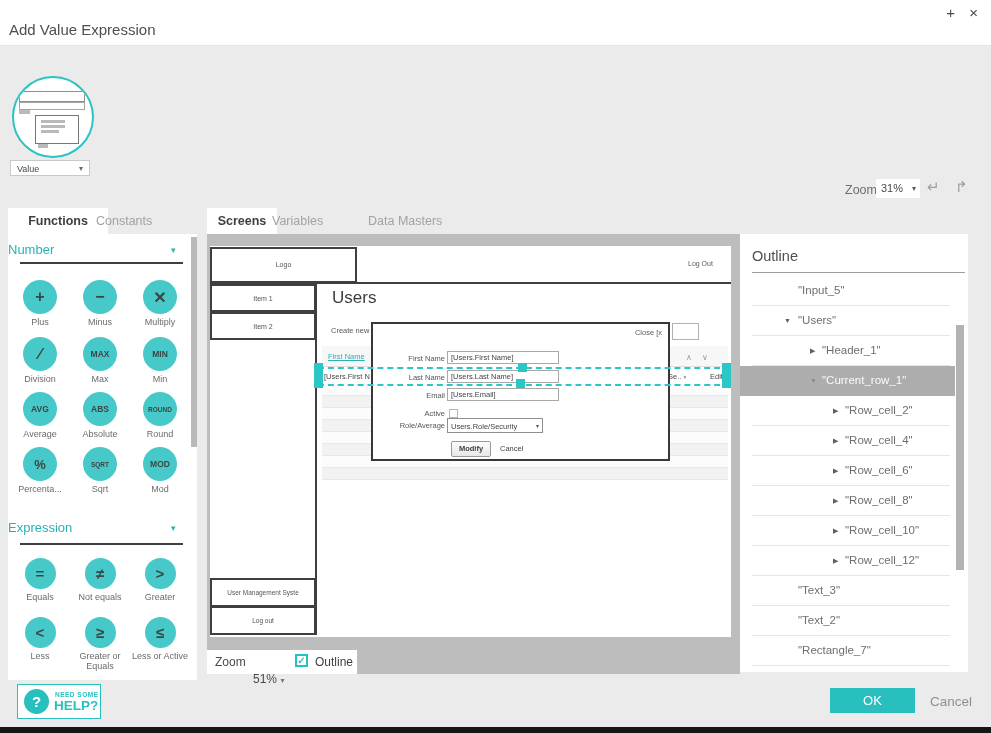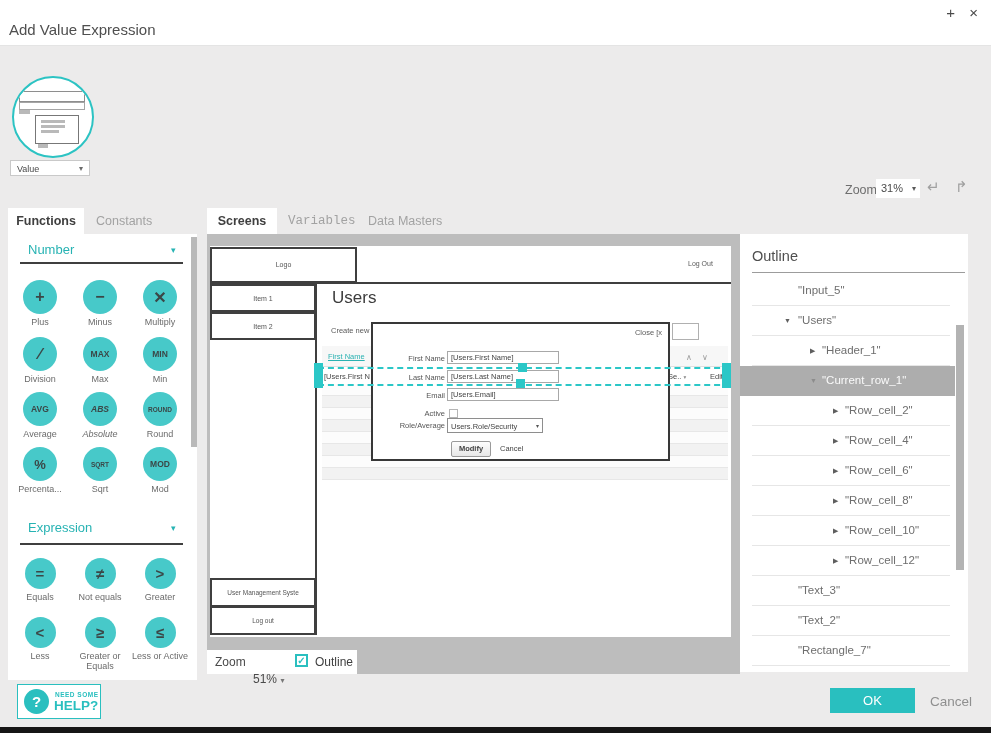--- a/index.html
+++ b/index.html
@@ -18,21 +18,21 @@
   
   .zoomlbl{position:absolute;left:845px;top:183px;font-size:12.5px;color:#6e6e6e;}
   .zoombox{position:absolute;left:876px;top:179px;width:44px;height:19px;background:#fff;font-size:11px;color:#4a4a4a;line-height:19px;padding-left:5px;box-sizing:border-box;}
   .zoombox .car{position:absolute;right:4px;top:0;font-size:8px;color:#5a5a5a;}
   .histbtn{position:absolute;top:178px;font-size:15px;color:#a0a0a0;}
   
   .tab-active{position:absolute;height:26px;background:#fff;font-size:12.5px;font-weight:bold;color:#3f3f3f;text-align:center;line-height:26px;top:208px;}
   .tab-idle{position:absolute;top:214px;font-size:12.5px;color:#a2a2a2;}
   
   .panel-left{position:absolute;left:8px;top:234px;width:189px;height:446px;background:#fff;overflow:hidden;}
-  .ghead{position:absolute;left:20px;font-size:13px;color:#27b3b3;}
+  .ghead{position:absolute;left:0;font-size:13px;color:#27b3b3;}
   .gcar{position:absolute;left:163px;font-size:9px;color:#27b3b3;}
   .guline{position:absolute;left:12px;width:163px;height:2px;background:#3f3f3f;}
   .fcell{position:absolute;width:58px;text-align:center;cursor:pointer;}
   .fcircle{width:34px;height:34px;border-radius:50%;background:#47c9c9;color:#3b4747;display:flex;align-items:center;justify-content:center;margin:0 auto;font-weight:bold;}
   .ccircle{width:31px;height:31px;}
   .flabel{font-size:9px;color:#6b6b6b;margin-top:3px;line-height:10px;}
   .sb{position:absolute;background:#b9b9b9;}
   
   .center-gray{position:absolute;left:207px;top:234px;width:533px;height:440px;background:#bdbdbd;}
   .canvas{position:absolute;left:210px;top:246px;width:521px;height:391px;background:#fff;overflow:hidden;}
@@ -92,21 +92,21 @@
   </div>
 
   <div class="zoomlbl">Zoom</div>
   <div class="zoombox">
     <span>31%</span>
     <span class="car">▾</span>
   </div>
   <div class="histbtn" style="left:927px;">↵</div>
   <div class="histbtn" style="left:955px;">↱</div>
 
-  <div class="tab-active" style="left:8px;width:76px;">Functions</div>
+  <div class="tab-active" style="left:8px;width:100px;">Functions</div>
   <div class="tab-idle" style="left:96px;">Constants</div>
 
   <div class="panel-left">
     <div id="left-groups">
         <div class="ghead" style="top: 8px;">Number</div>
         <div class="gcar" style="top: 11px;">▾</div>
         <div class="guline" style="top: 28px;"></div>
         <div class="fcell" style="left: 3px; top: 46px;">
           <div class="fcircle" style="position: relative; margin: 0px auto;">
             <span style="font-size: 16px;">+</span>
@@ -142,21 +142,21 @@
             <span style="font-size: 8.5px;">MIN</span>
           </div>
           <div class="flabel">Min</div>
         </div>
         <div class="fcell" style="left: 3px; top: 158px;">
           <div class="fcircle" style="position: relative; margin: 0px auto;">
             <span style="font-size: 8.5px;">AVG</span>
           </div>
           <div class="flabel">Average</div>
         </div>
-        <div class="fcell" style="left: 63px; top: 158px; font-style: italic;">
+        <div class="fcell" style="left: 63px; top: 158px;">
           <div class="fcircle" style="position: relative; margin: 0px auto;">
             <span style="font-size: 8.5px;">ABS</span>
           </div>
           <div class="flabel">Absolute</div>
         </div>
         <div class="fcell" style="left: 123px; top: 158px;">
           <div class="fcircle" style="position: relative; margin: 0px auto;">
             <span style="font-size: 6.5px;">ROUND</span>
           </div>
           <div class="flabel">Round</div>
@@ -216,21 +216,21 @@
           <div class="fcircle ccircle" style="position: relative; margin: 0px auto;">
             <span style="font-size: 15px;">≤</span>
           </div>
           <div class="flabel">Less or Active</div>
         </div>
       </div>
     <div class="sb" style="left:183px;top:3px;width:6px;height:210px;"></div>
   </div>
 
   <div class="tab-active" style="left:207px;width:70px;">Screens</div>
-  <div class="tab-idle" style="left:288px;font-family:Liberation Mono, monospace;">Variables</div>
+  <div class="tab-idle" style="left:272px;">Variables</div>
   <div class="tab-idle" style="left:368px;">Data Masters</div>
 
   <div class="center-gray"></div>
 
   <div class="canvas">
     <div class="wire" style="left:0;top:1px;width:147px;height:36px;line-height:32px;">
       <span>Logo</span>
     </div>
     <div style="position:absolute;left:0;top:36px;width:521px;height:2px;background:#3f3f3f;"></div>
     <div class="ctext" style="left:478px;top:14px;">Log Out</div>

